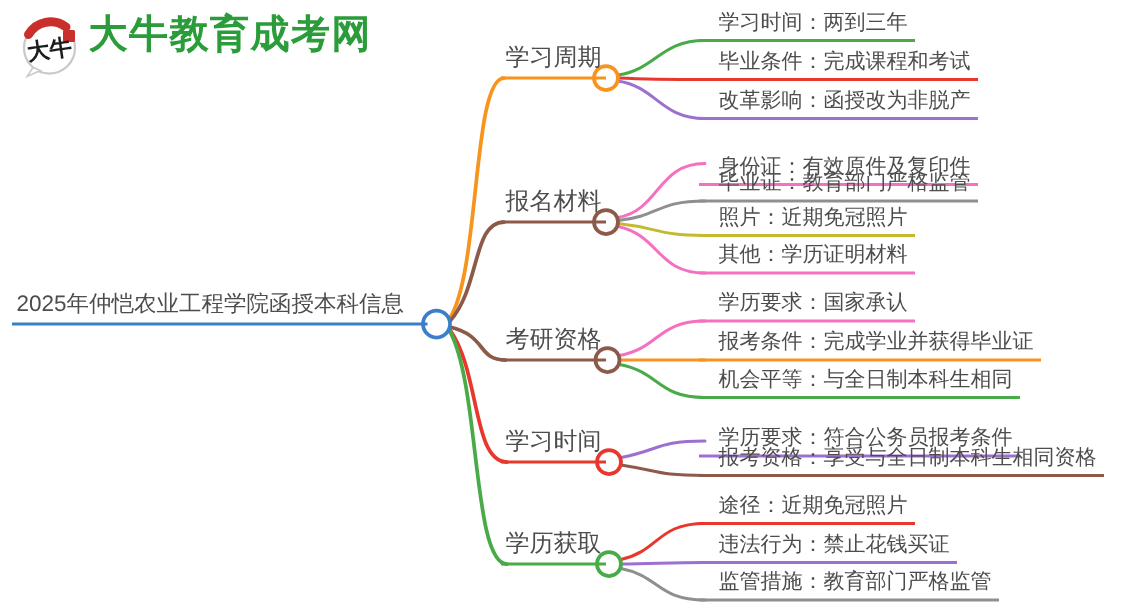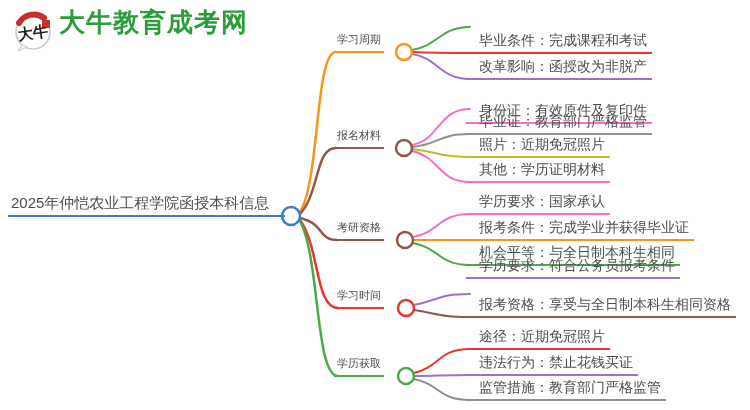--- a/index.html
+++ b/index.html
@@ -7,21 +7,21 @@
     position:relative;width:750px;height:410px;background:#fff;overflow:hidden;
     font-family:"Liberation Sans","DejaVu Sans",sans-serif;color:var(--text,#4d4d4d);
   }
   
   #logo{position:absolute;left:12px;top:9px;display:flex;align-items:flex-start;}
   #logo-text{margin-left:5px;line-height:1;}
   #logo-title{font-size:26px;font-weight:bold;color:var(--logo_green);letter-spacing:1px;}
   #logo-domain{font-size:12px;font-weight:bold;color:var(--logo_green);margin-top:3px;letter-spacing:.5px;}
   
   .node-label{
-    position:absolute;white-space:nowrap;line-height:20px;font-size:11px;
+    position:absolute;white-space:nowrap;line-height:20px;font-size:16px;
     padding:0 3px 2px 3px;border-bottom:2.5px solid transparent;
   }
   .leaf-label{
     position:absolute;left:466px;white-space:nowrap;line-height:20px;font-size:14px;
     padding:0 5px 2px 13px;border-bottom:2px solid transparent;
   }
   .c-blue{border-bottom-color:var(--blue);}
   .c-orange{border-bottom-color:var(--orange);}
   .c-brown{border-bottom-color:var(--brown);}
   .c-red{border-bottom-color:var(--red);}
@@ -93,32 +93,33 @@
   </svg>
 
   <div id="central-topic" class="node-label c-blue">2025年仲恺农业工程学院函授本科信息</div>
 
   <div class="node-label c-orange" style="left:334px;top:29px;">学习周期</div>
   <div class="node-label c-brown" style="left:334px;top:125px;">报名材料</div>
   <div class="node-label c-brown" style="left:334px;top:217px;">考研资格</div>
   <div class="node-label c-red" style="left:334px;top:285px;">学习时间</div>
   <div class="node-label c-green" style="left:334px;top:353px;">学历获取</div>
 
+  <div class="leaf-label c-green" style="top:4px;">学习时间：两到三年</div>
   <div class="leaf-label c-red" style="top:30px;">毕业条件：完成课程和考试</div>
   <div class="leaf-label c-purple" style="top:56px;">改革影响：函授改为非脱产</div>
 
   <div class="leaf-label c-pink" style="top:100px;">身份证：有效原件及复印件</div>
   <div class="leaf-label c-gray" style="top:111px;">毕业证：教育部门严格监管</div>
   <div class="leaf-label c-yellow" style="top:134px;">照片：近期免冠照片</div>
   <div class="leaf-label c-pink" style="top:159px;">其他：学历证明材料</div>
 
   <div class="leaf-label c-pink" style="top:191px;">学历要求：国家承认</div>
   <div class="leaf-label c-orange" style="top:217px;">报考条件：完成学业并获得毕业证</div>
   <div class="leaf-label c-green" style="top:242px;">机会平等：与全日制本科生相同</div>
 
-  <div class="leaf-label c-purple" style="top:255px;">学历要求：符合公务员报考条件</div>
+  <div class="leaf-label c-purple" style="top:281px;">学历要求：符合公务员报考条件</div>
   <div class="leaf-label c-brown" style="top:294px;">报考资格：享受与全日制本科生相同资格</div>
 
   <div class="leaf-label c-red" style="top:326px;">途径：近期免冠照片</div>
   <div class="leaf-label c-purple" style="top:352px;">违法行为：禁止花钱买证</div>
   <div class="leaf-label c-gray" style="top:377px;">监管措施：教育部门严格监管</div>
 
 </div>
 
 </body></html>

